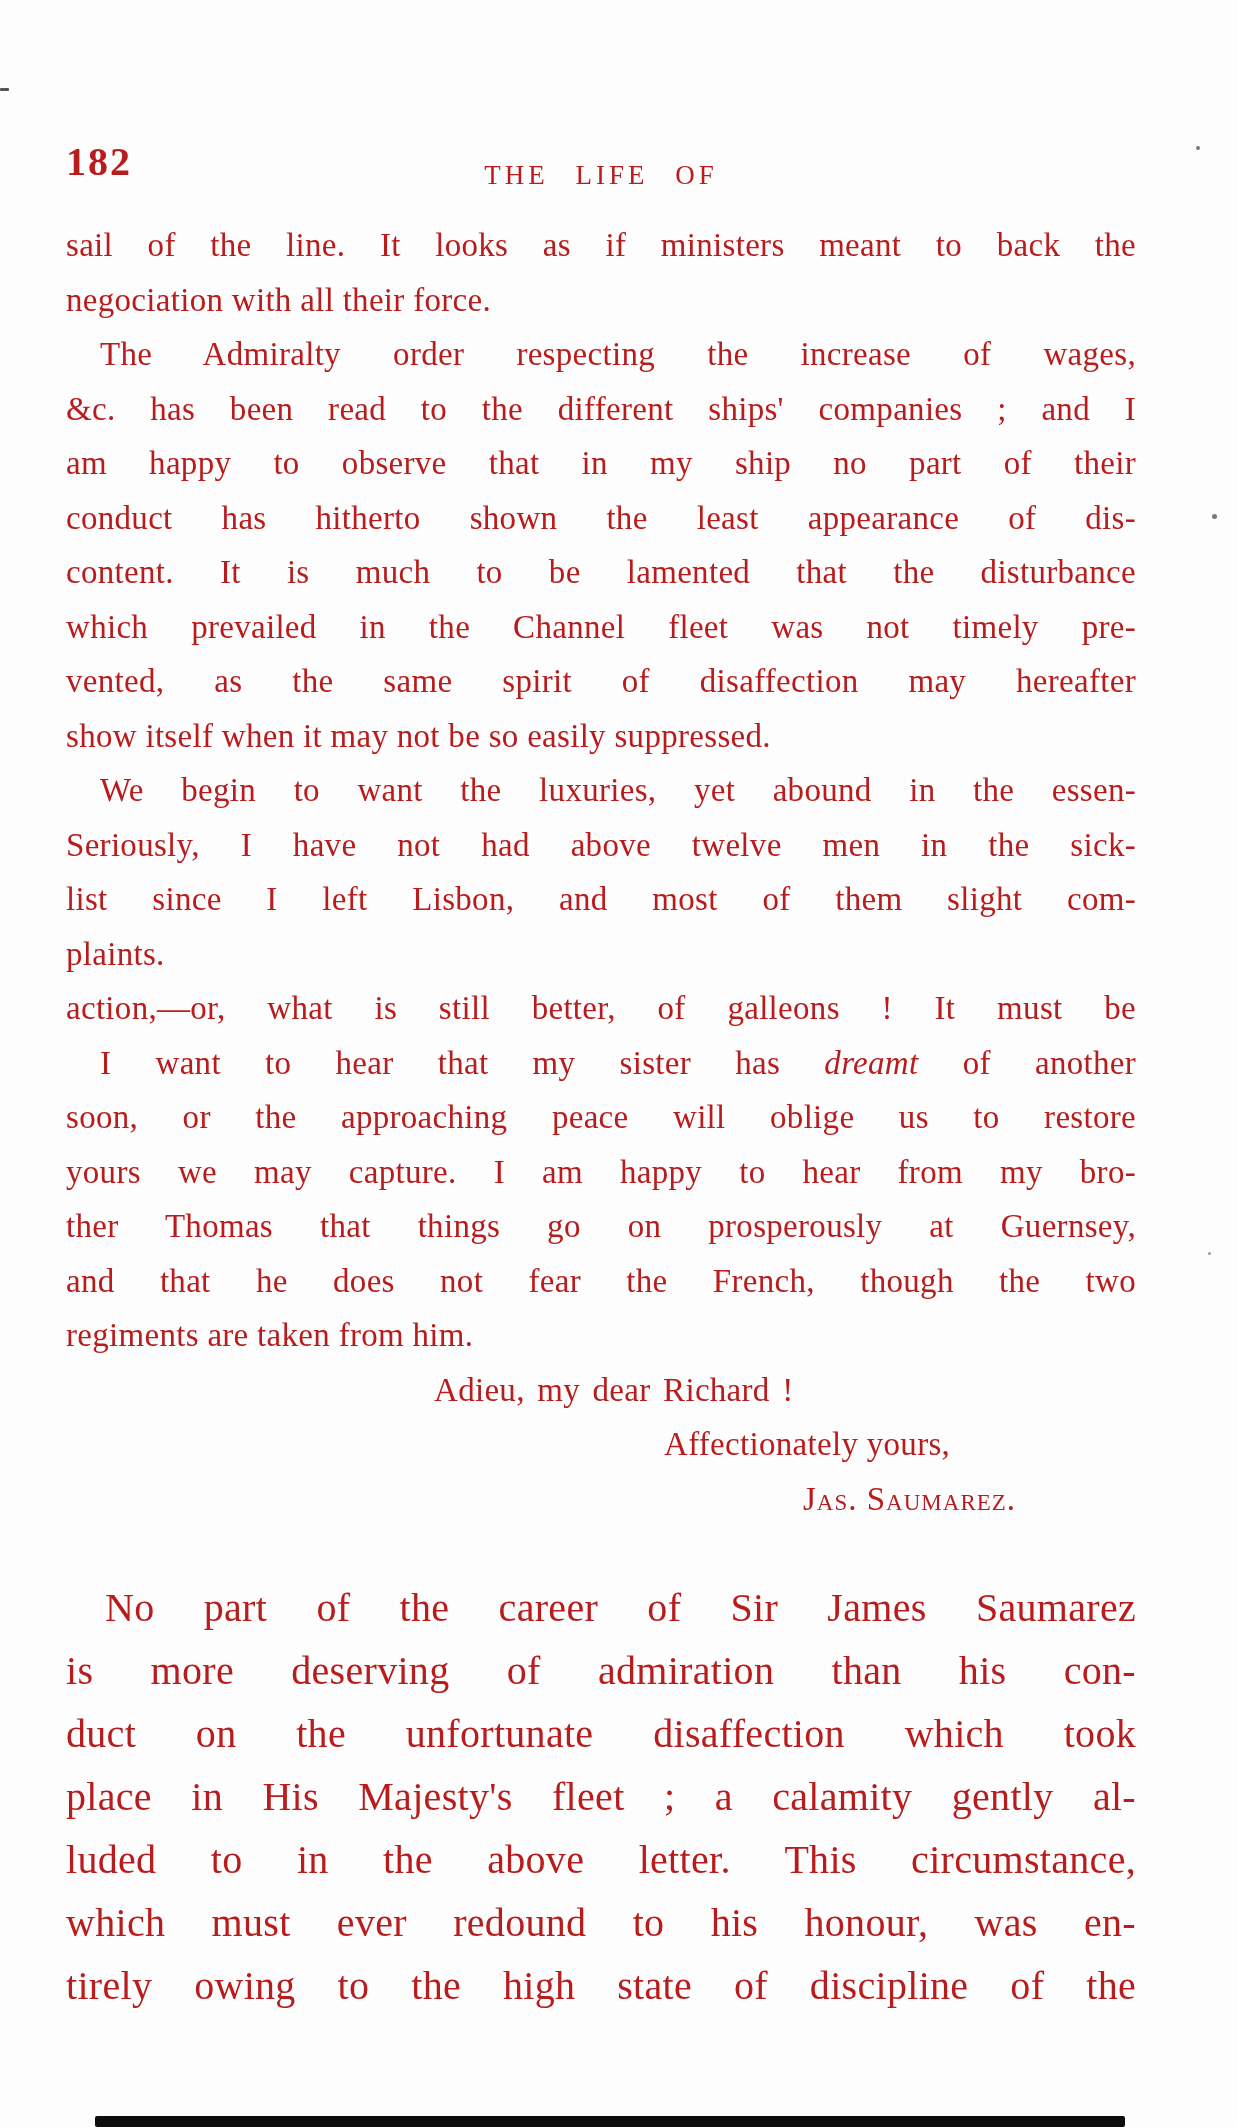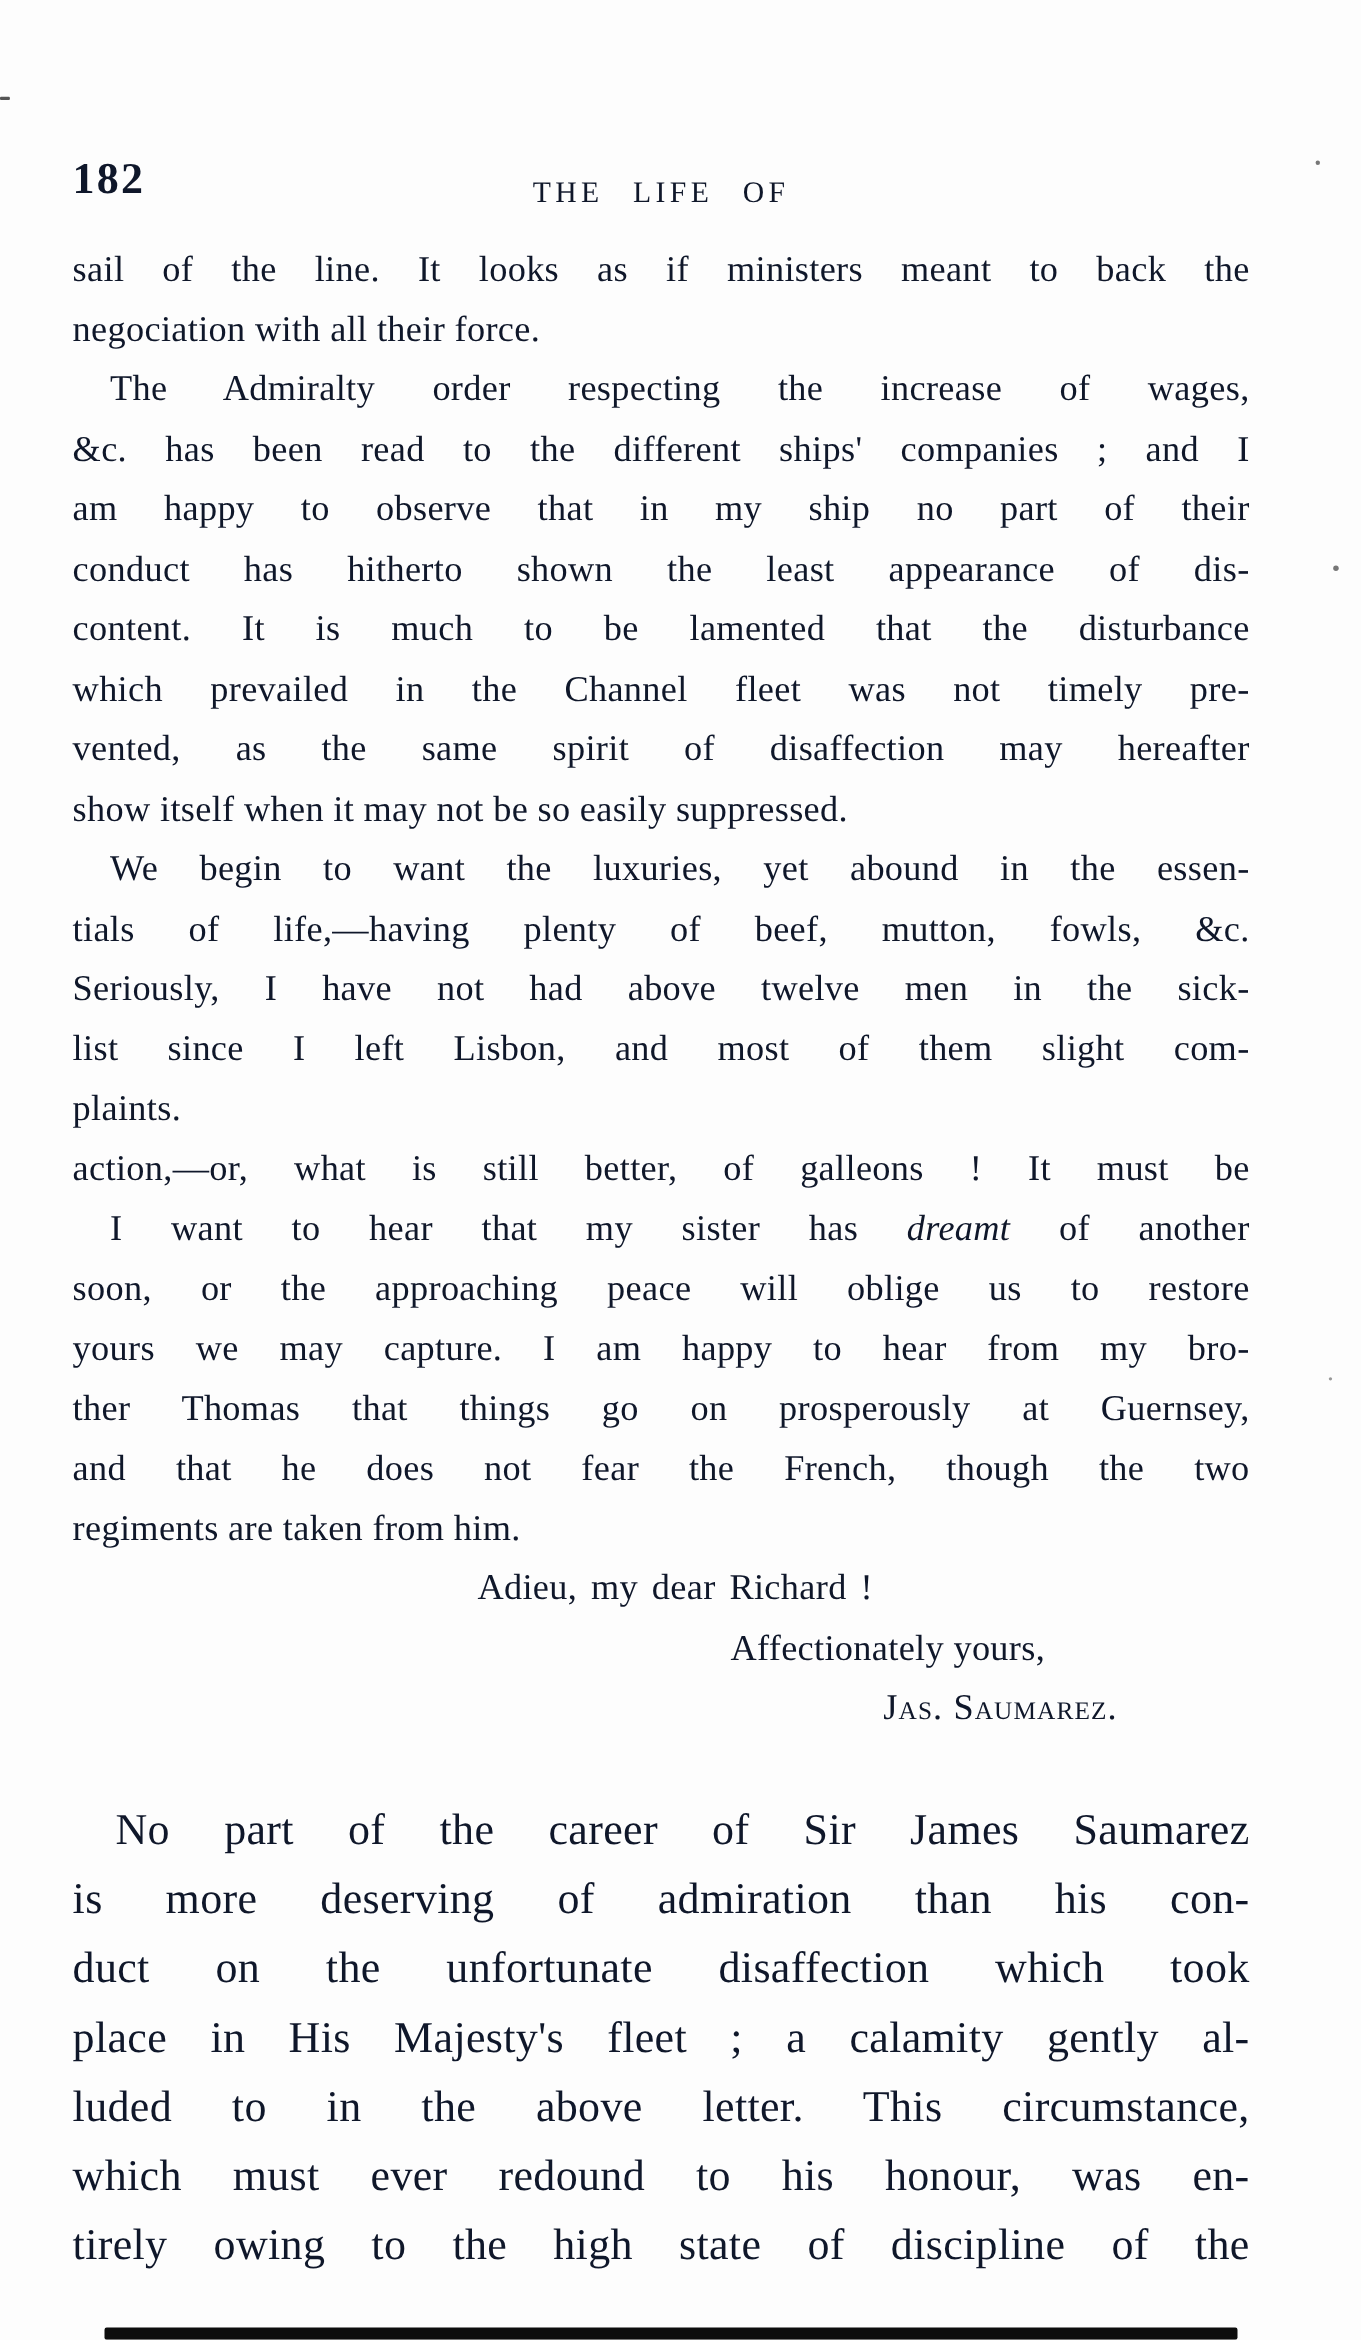--- a/index.html
+++ b/index.html
@@ -1,20 +1,20 @@
 <!DOCTYPE html>
 <html><head>
 <meta charset="utf-8">
 <style>
   html,body{margin:0;padding:0;}
   .page{
     position:relative;
     width:1237px;height:2127px;
     background:#fdfdfd;
-    color:#0f172a;
+    color:#b91c1c;
     font-family:"Liberation Serif", serif;
     overflow:hidden;
   }
   .textblock{
     position:absolute;
     left:66px;top:140px;
     width:1070px;
   }
   .hdr{
     position:relative;
@@ -86,21 +86,20 @@
       <div class="ln last">negociation with all their force.</div>
       <div class="ln ind">The Admiralty order respecting the increase of wages,</div>
       <div class="ln">&amp;c. has been read to the different ships' companies ; and I</div>
       <div class="ln">am happy to observe that in my ship no part of their</div>
       <div class="ln">conduct has hitherto shown the least appearance of dis-</div>
       <div class="ln">content.  It is much to be lamented that the disturbance</div>
       <div class="ln">which prevailed in the Channel fleet was not timely pre-</div>
       <div class="ln">vented, as the same spirit of disaffection may hereafter</div>
       <div class="ln last">show itself when it may not be so easily suppressed.</div>
       <div class="ln ind">We begin to want the luxuries, yet abound in the essen-</div>
-      <div class="ln">tials of life,—having plenty of beef, mutton, fowls, &amp;c.</div>
       <div class="ln">Seriously, I have not had above twelve men in the sick-</div>
       <div class="ln">list since I left Lisbon, and most of them slight com-</div>
       <div class="ln last">plaints.</div>
       <div class="ln">action,—or, what is still better, of galleons !  It must be</div>
       <div class="ln ind"><span>I want to hear that my sister has </span><span class="em">dreamt</span><span> of another</span></div>
       <div class="ln">soon, or the approaching peace will oblige us to restore</div>
       <div class="ln">yours we may capture.  I am happy to hear from my bro-</div>
       <div class="ln">ther Thomas that things go on prosperously at Guernsey,</div>
       <div class="ln">and that he does not fear the French, though the two</div>
       <div class="ln last">regiments are taken from him.</div>

